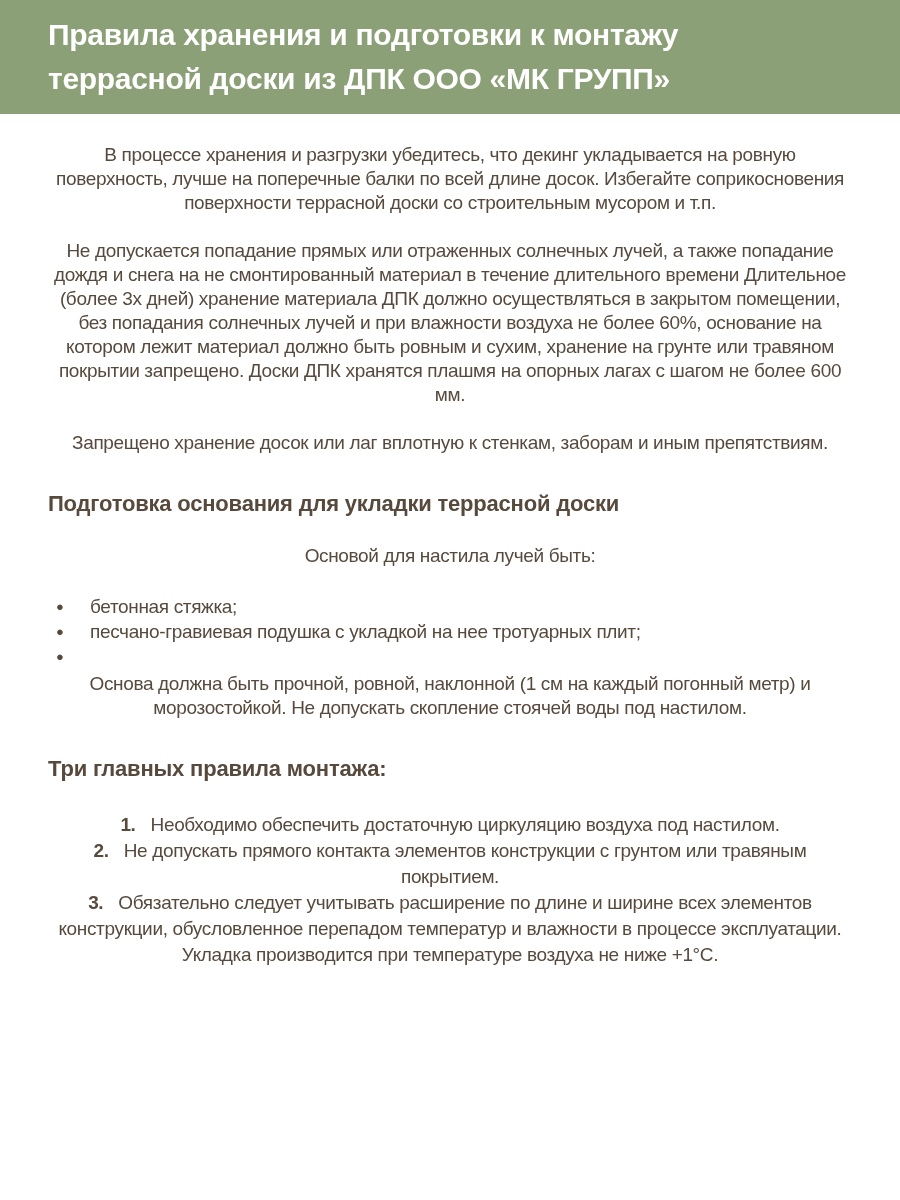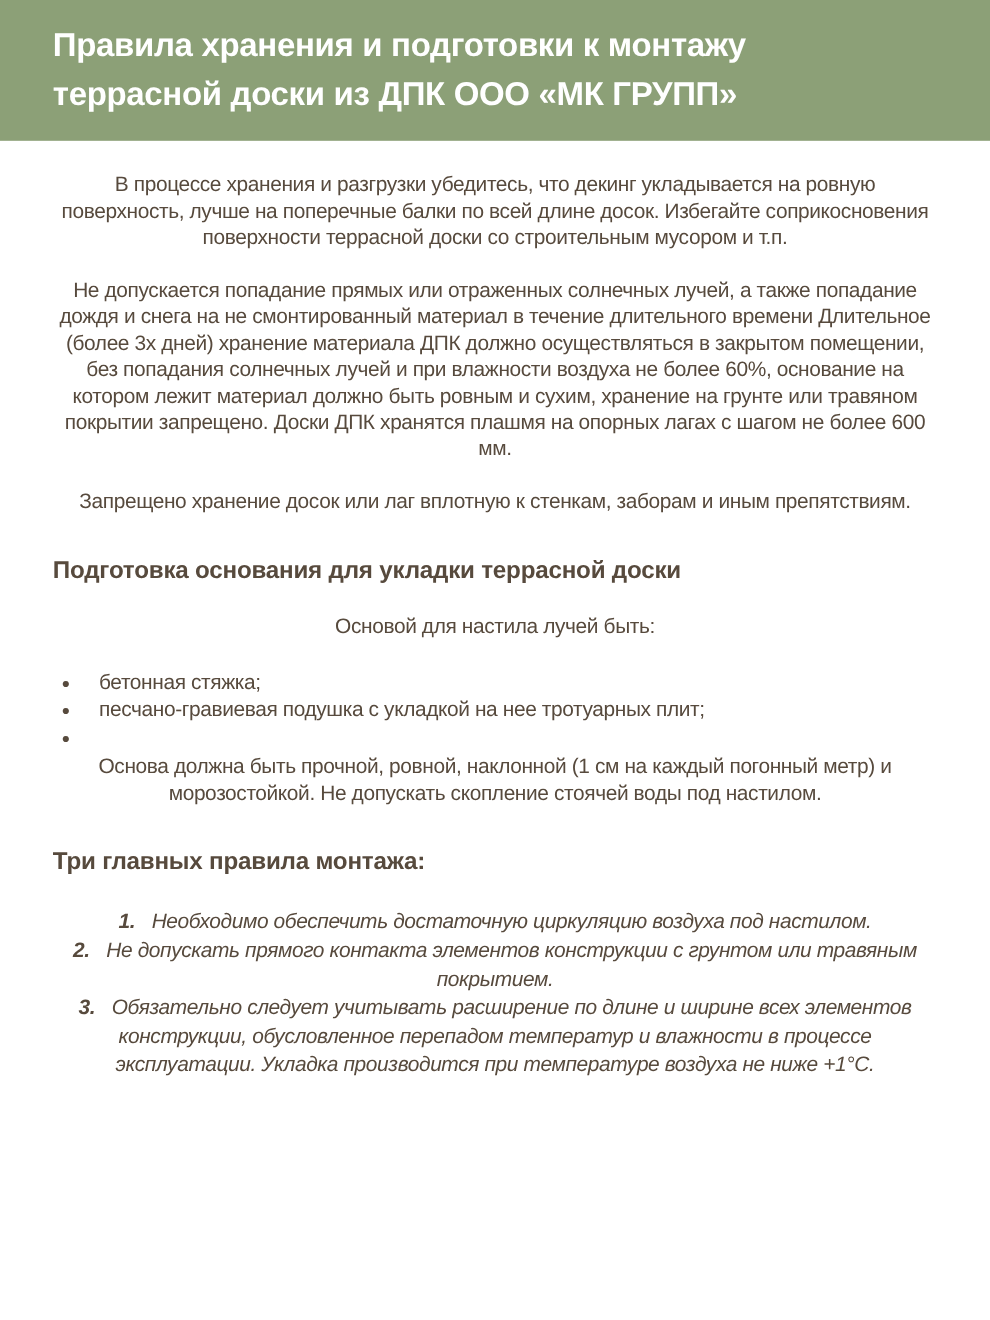--- a/index.html
+++ b/index.html
@@ -12,21 +12,21 @@
     width: 900px;
     height: 1200px;
     box-sizing: border-box;
     font-family: "Liberation Sans", "DejaVu Sans", sans-serif;
     color: #574a3d;
     overflow: hidden;
   }
   
   .header {
     background: #8ca077;
-    height: 128px;
+    height: 114px;
     box-sizing: border-box;
     display: flex;
     align-items: center;
     padding: 0 48px;
   }
   .header h1 {
     margin: 0;
     font-size: 30px;
     font-weight: bold;
     color: #ffffff;
@@ -68,21 +68,21 @@
   }
   ul.base-options .bullet {
     position: absolute;
     left: 8px;
     top: 0;
     font-size: 13px;
     line-height: 25px;
   }
 
   
-  .rules { margin-top: 30px; font-style: italic; }
+  .rules { margin-top: 30px; }
   .rules p.rule {
     margin: 0;
     line-height: 26px;
   }
   .rules .num {
     font-weight: bold;
     margin-right: 15px;
   }
 </style>
 </head>

